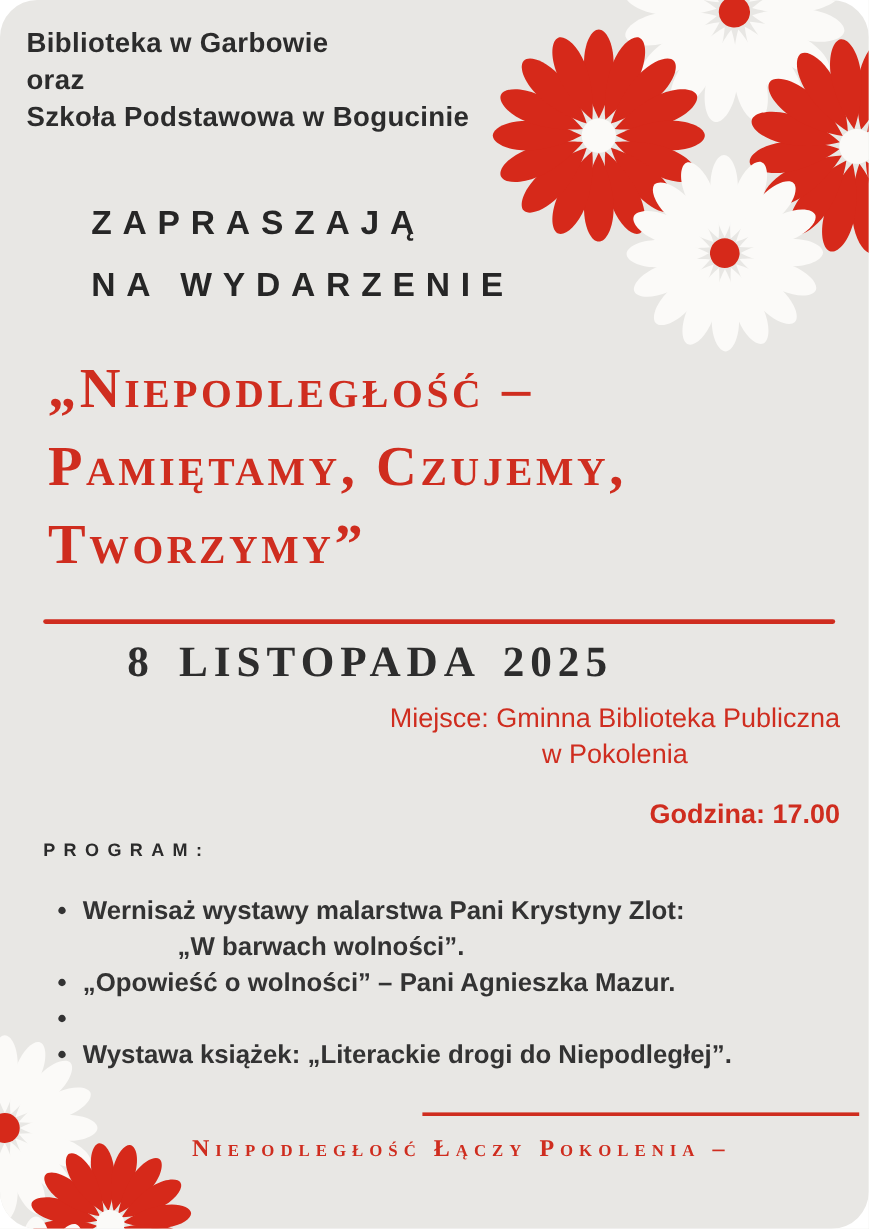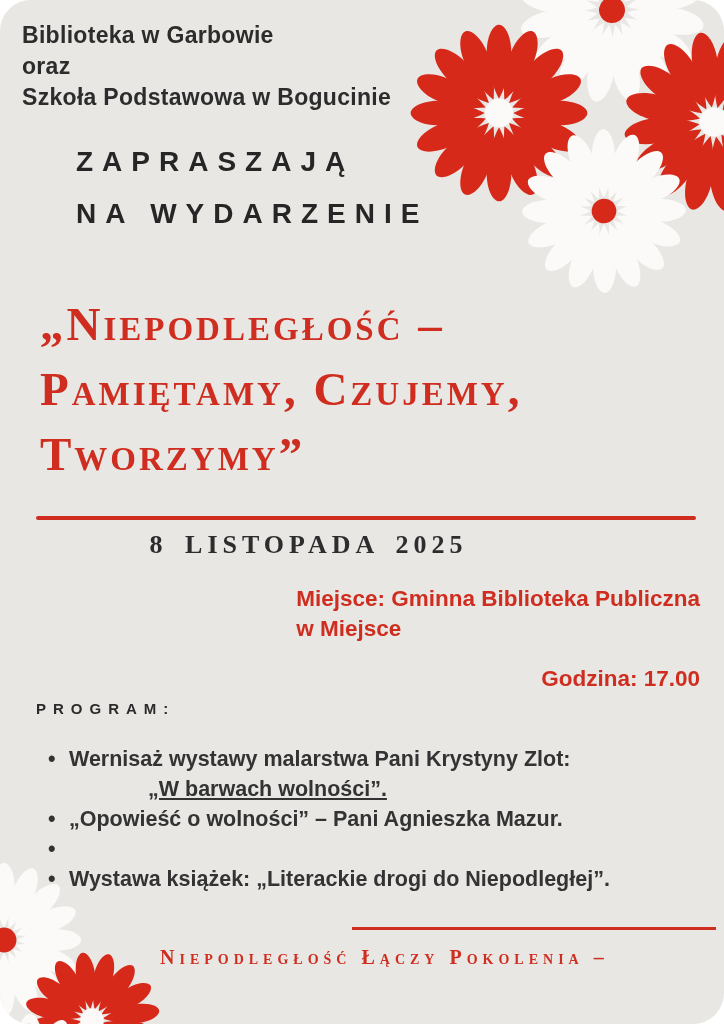--- a/index.html
+++ b/index.html
@@ -24,64 +24,64 @@
   .flower-white .core{fill:var(--flower-red);}
   .flower-red{fill:var(--flower-red);}
   .flower-red .core{fill:var(--flower-white);}
 
   .org-block{
     position:absolute;left:22px;top:20px;
     font-size:23px;font-weight:700;line-height:31px;
     color:var(--ink);letter-spacing:.3px;
   }
   .invite-block{
-    position:absolute;left:76px;top:136px;
+    position:absolute;left:76px;top:160px;
     font-size:28px;font-weight:700;line-height:52px;
     letter-spacing:9px;color:#262626;
   }
   .event-title{
     position:absolute;left:40px;top:292px;width:650px;
     font-family:"Liberation Serif",serif;
     font-variant:small-caps;
     font-weight:700;font-size:47px;line-height:65px;letter-spacing:3px;
     color:var(--accent-red);
   }
   .title-rule{
     position:absolute;left:36px;top:516px;width:660px;height:4px;
     background:var(--accent-red);border-radius:2px;
   }
   .event-date{
     position:absolute;left:0;top:530px;width:592px;text-align:center;
     font-family:"Liberation Serif",serif;
-    font-weight:700;font-size:26px;letter-spacing:5px;word-spacing:6px;
+    font-weight:700;font-size:36px;letter-spacing:5px;word-spacing:6px;
     color:#2d2d2d;
     padding-left:25px;
   }
   .venue-block{
-    position:absolute;right:24px;top:584px;text-align:left;
-    font-size:22.5px;font-weight:700;line-height:30px;
+    position:absolute;right:24px;top:584px;text-align:center;
+    font-size:22.5px;font-weight:400;line-height:30px;
     color:var(--accent-red);
   }
   .time-line{
     position:absolute;right:24px;top:666px;text-align:right;
     font-size:22.5px;font-weight:700;
     color:var(--accent-red);
   }
   .program-heading{
     position:absolute;left:36px;top:700px;
     font-size:15px;font-weight:700;letter-spacing:7px;
     color:#2b2b2b;
   }
   .program-list{
     position:absolute;left:48px;top:744px;width:650px;
     font-size:21.5px;font-weight:700;color:#333333;
   }
   .prog-row{display:flex;line-height:30px;}
   .prog-row .bullet{width:21px;flex:none;}
-  .prog-row.cont{padding-left:79px;text-decoration:underline;}
+  .prog-row.cont{padding-left:79px;}
   .footer-rule{
     position:absolute;left:352px;top:927px;width:364px;height:3px;
     background:var(--accent-red);
   }
   .footer-block{
     position:absolute;left:160px;top:942px;width:560px;
     font-family:"Liberation Serif",serif;
     font-variant:small-caps;
     font-weight:700;font-size:20px;line-height:31px;letter-spacing:5px;
     color:var(--accent-red);
@@ -166,21 +166,21 @@
     <div>Pamiętamy, Czujemy,</div>
     <div>Tworzymy”</div>
   </div>
 
   <div class="title-rule"></div>
 
   <div class="event-date">8 LISTOPADA 2025</div>
 
   <div class="venue-block">
     <div>Miejsce: Gminna Biblioteka Publiczna</div>
-    <div>w Miejsce</div>
+    <div>w Pokolenia</div>
   </div>
 
   <div class="time-line">Godzina: 17.00</div>
 
   <div class="program-heading">PROGRAM:</div>
 
   <div class="program-list">
     <div class="prog-row">
       <span class="bullet">•</span>
       <span class="prog-text">Wernisaż wystawy malarstwa Pani Krystyny Zlot:</span>

